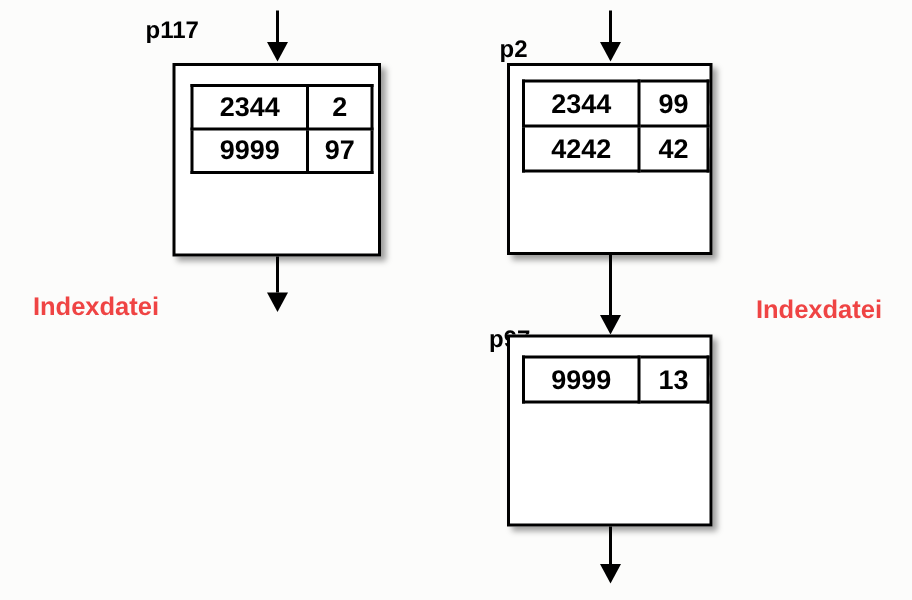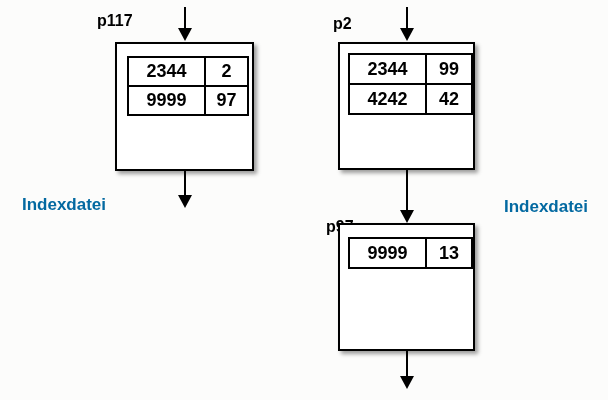--- a/index.html
+++ b/index.html
@@ -72,21 +72,21 @@
     border-top: 13px solid #000000;
   }
   
   .side-label {
     position: absolute;
     width: 120px;
     text-align: center;
     font-size: 17px;
     font-weight: bold;
     line-height: 26px;
-    color: #0369a1;
+    color: #ef4444;
   }
 </style>
 </head>
 <body>
 
 <div class="canvas">
 
   <div class="arrow" style="left:178px; top:7px; height:34px;">
     <div class="shaft"></div>
     <div class="head"></div>
@@ -111,21 +111,21 @@
       </tr>
     </tbody>
       </table>
   </div>
 
   <div class="arrow" style="left:178px; top:171px; height:37px;">
     <div class="shaft"></div>
     <div class="head"></div>
   </div>
 
-  <div class="node-label" style="left:333px; top:15px;">p2</div>
+  <div class="node-label" style="left:333px; top:25px;">p2</div>
   <div class="node-box" style="left:338px; top:42px; width:137px; height:128px;">
     <table class="index-table" style="left:8px; top:9px;">
       <tbody>
           <tr class="row28">
         <td class="col-key">2344</td>
         <td class="col-ptr">99</td>
       </tr>
       <tr class="row28">
         <td class="col-key">4242</td>
         <td class="col-ptr">42</td>

